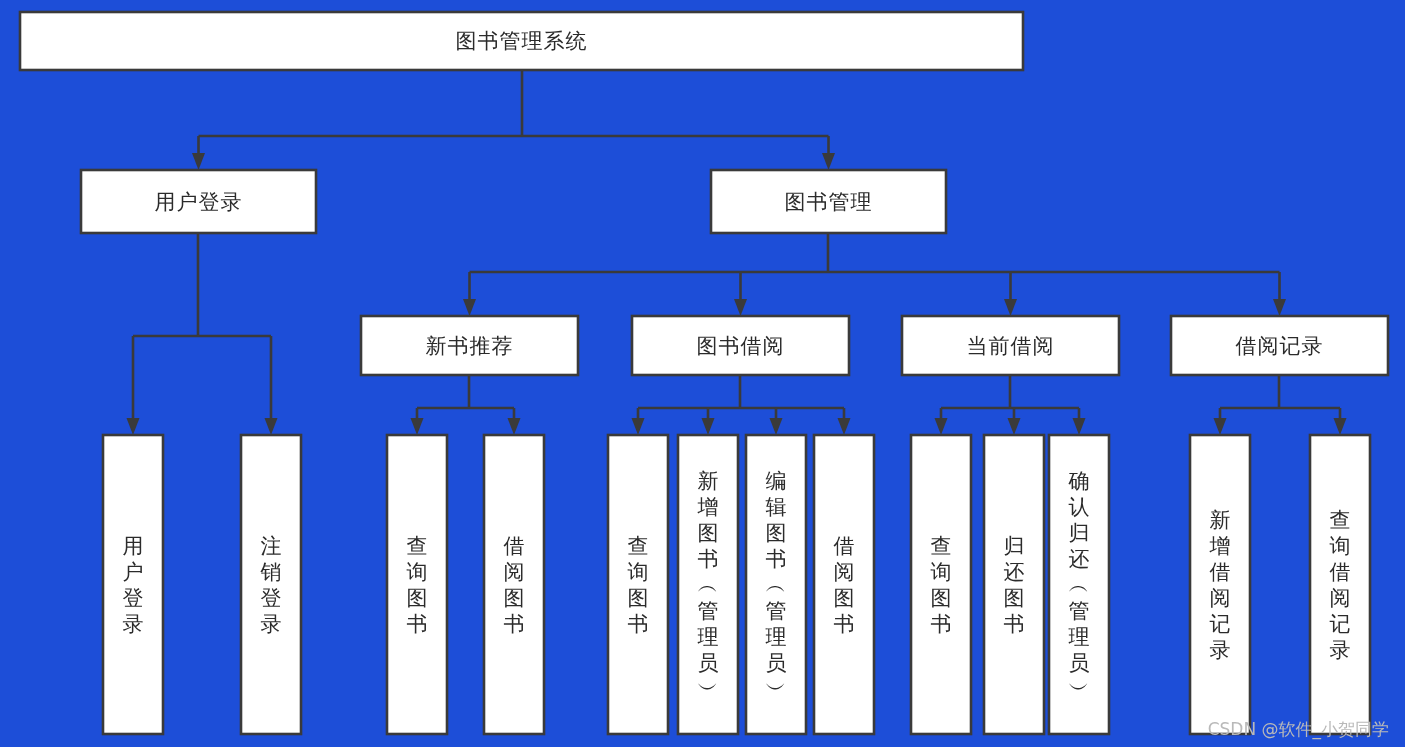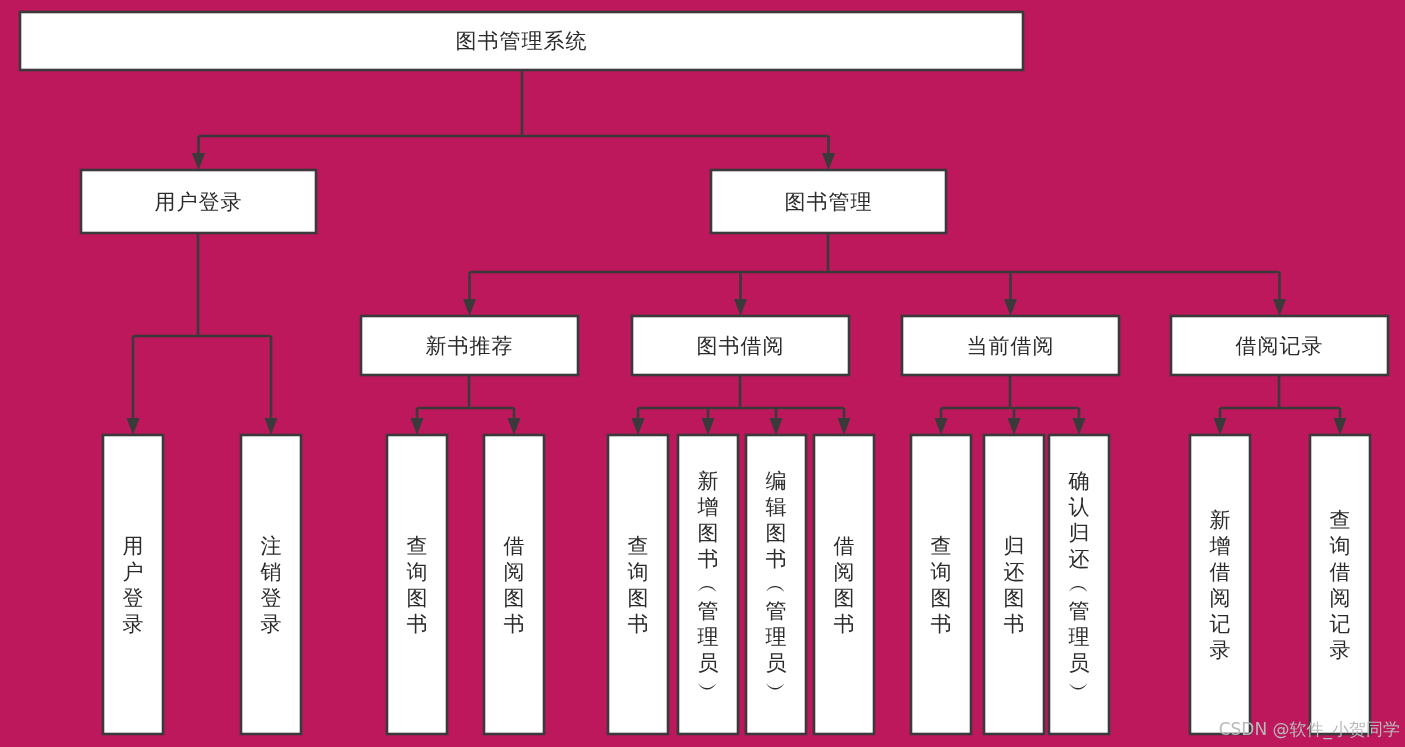--- a/index.html
+++ b/index.html
@@ -10,21 +10,21 @@
   body {
     width: 1405px;
     height: 747px;
     overflow: hidden;
     font-family: "DejaVu Sans", "Liberation Sans", sans-serif;
   }
   #diagram-root {
     position: relative;
     width: 1405px;
     height: 747px;
-    background: #be185d;
+    background: #1d4ed8;
   }
   svg#tree-svg {
     position: absolute;
     left: 0;
     top: 0;
     width: 1405px;
     height: 747px;
     display: block;
   }
   .node-box {
@@ -51,21 +51,21 @@
     stroke: #3a3a3a;
     stroke-width: 2.6;
     fill: none;
   }
   .edge-arrow {
     fill: #3a3a3a;
     stroke: none;
   }
   .watermark {
     position: absolute;
-    right: 5px;
+    right: 16px;
     bottom: 6px;
     font-family: "DejaVu Sans", "Liberation Sans", sans-serif;
     font-size: 17px;
     color: #b9b9b9;
     white-space: nowrap;
     user-select: none;
   }
 </style>
 </head>
 <body>

